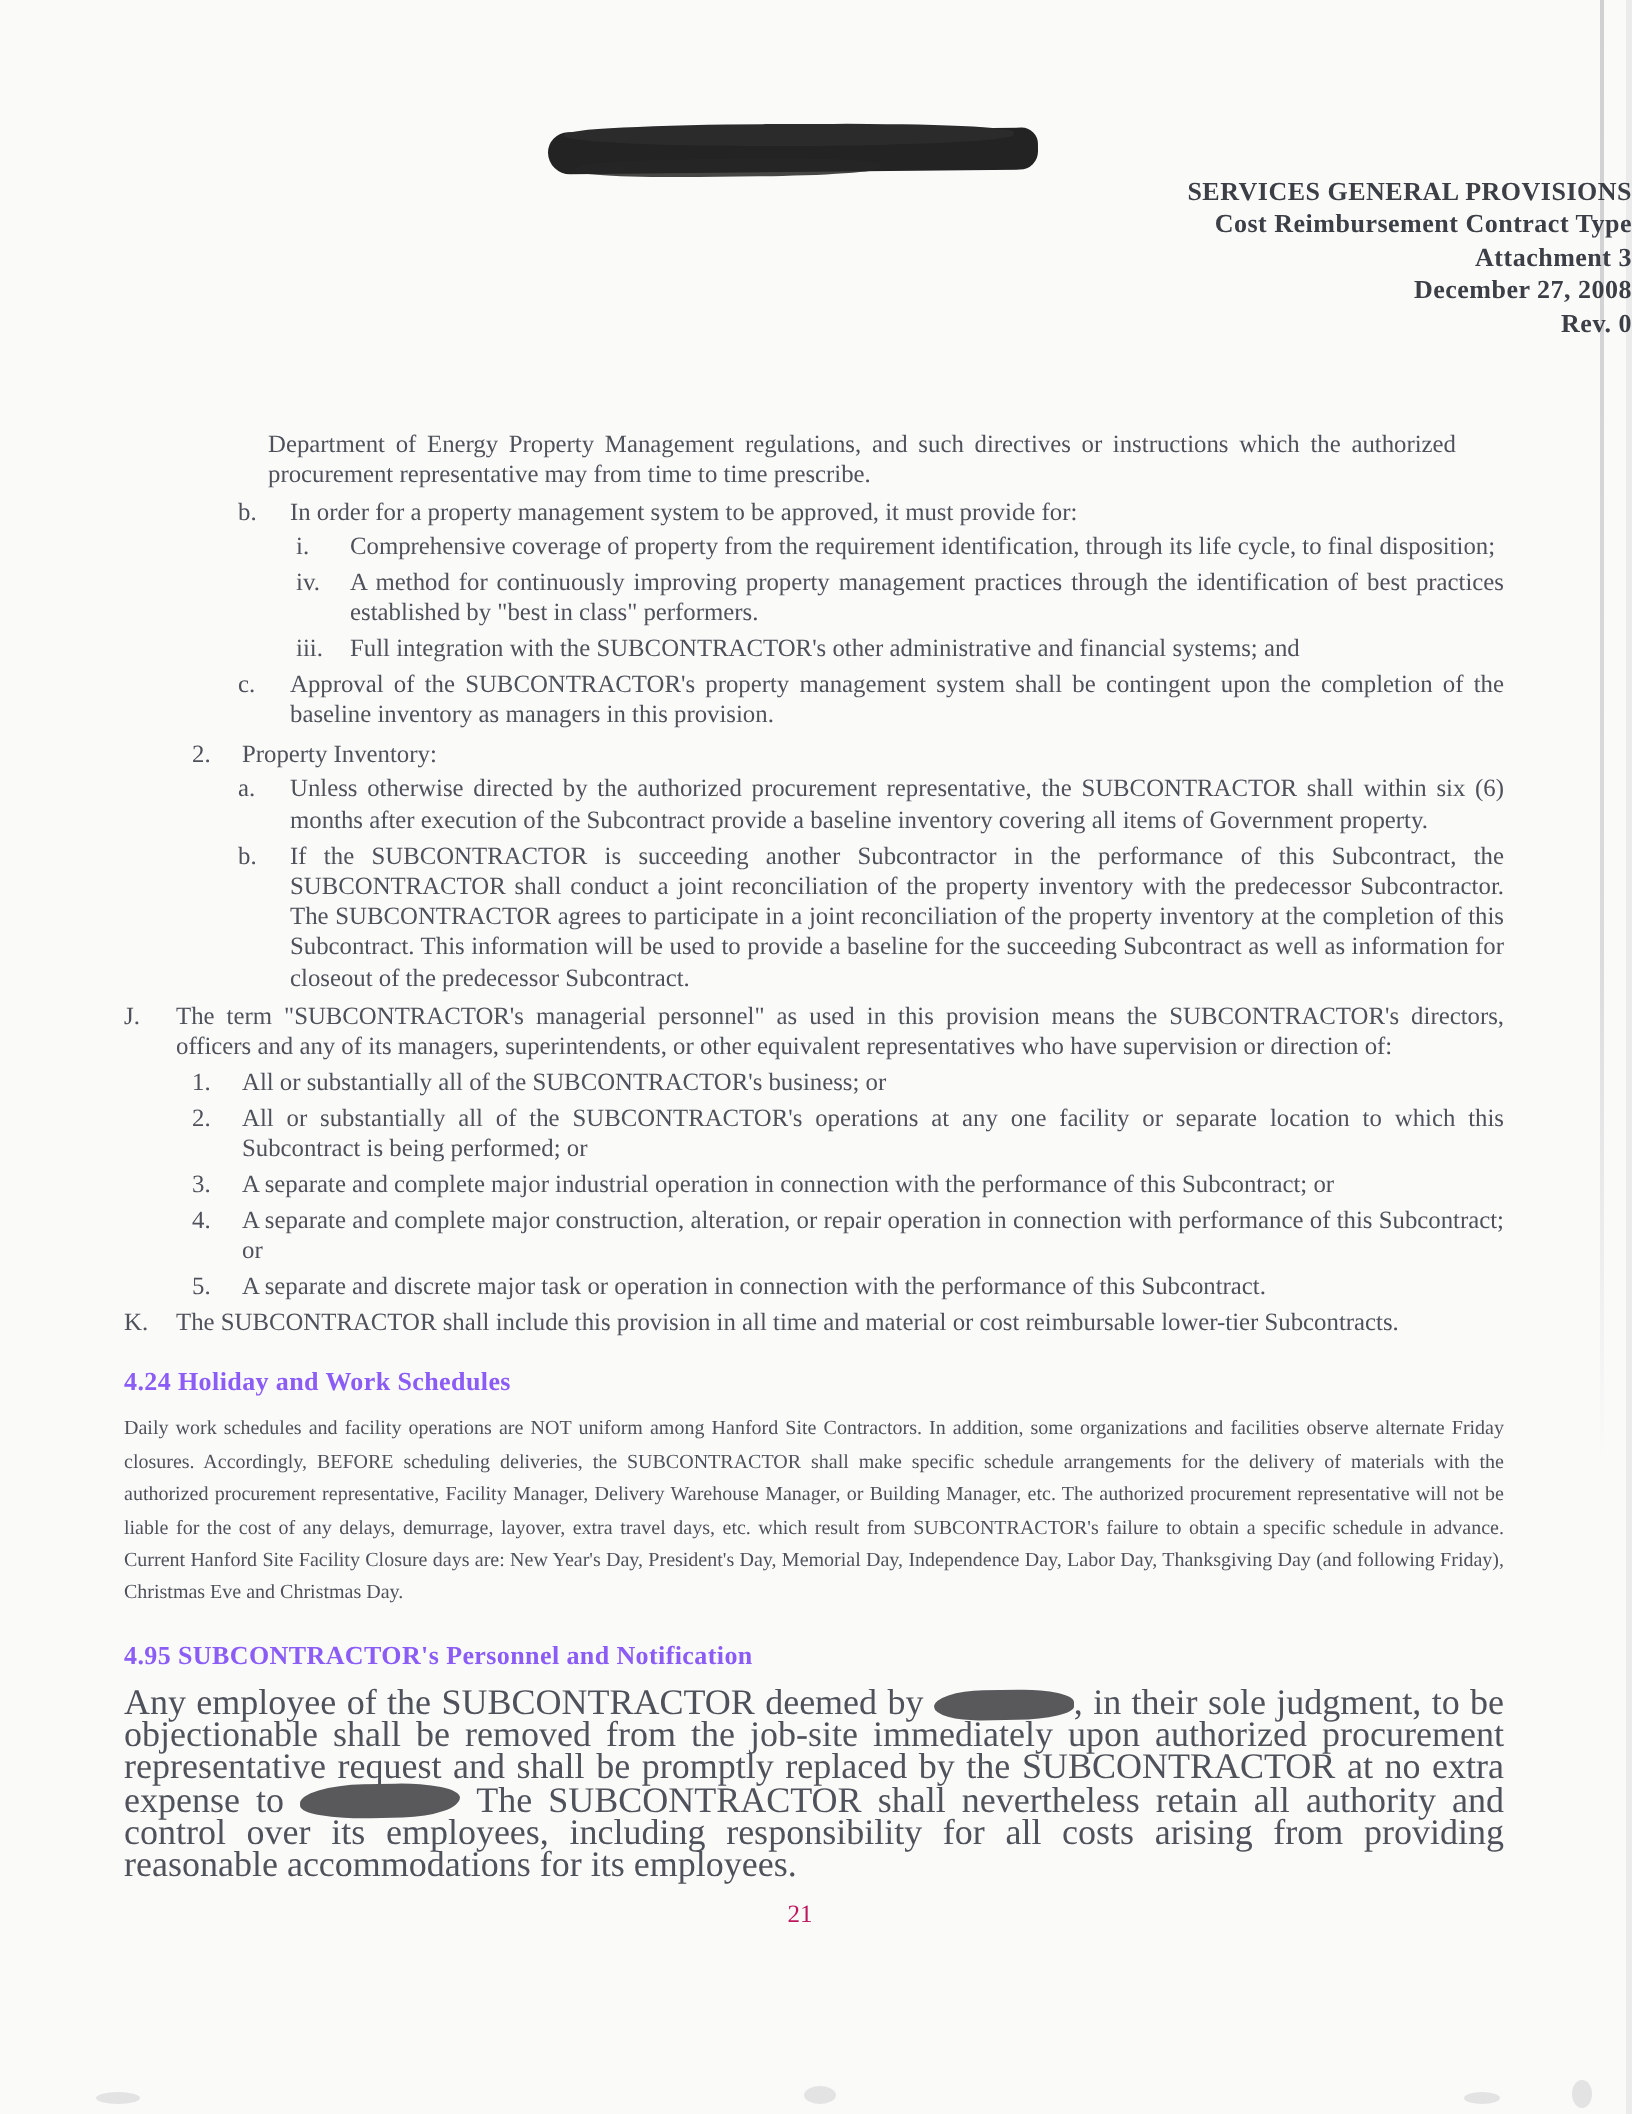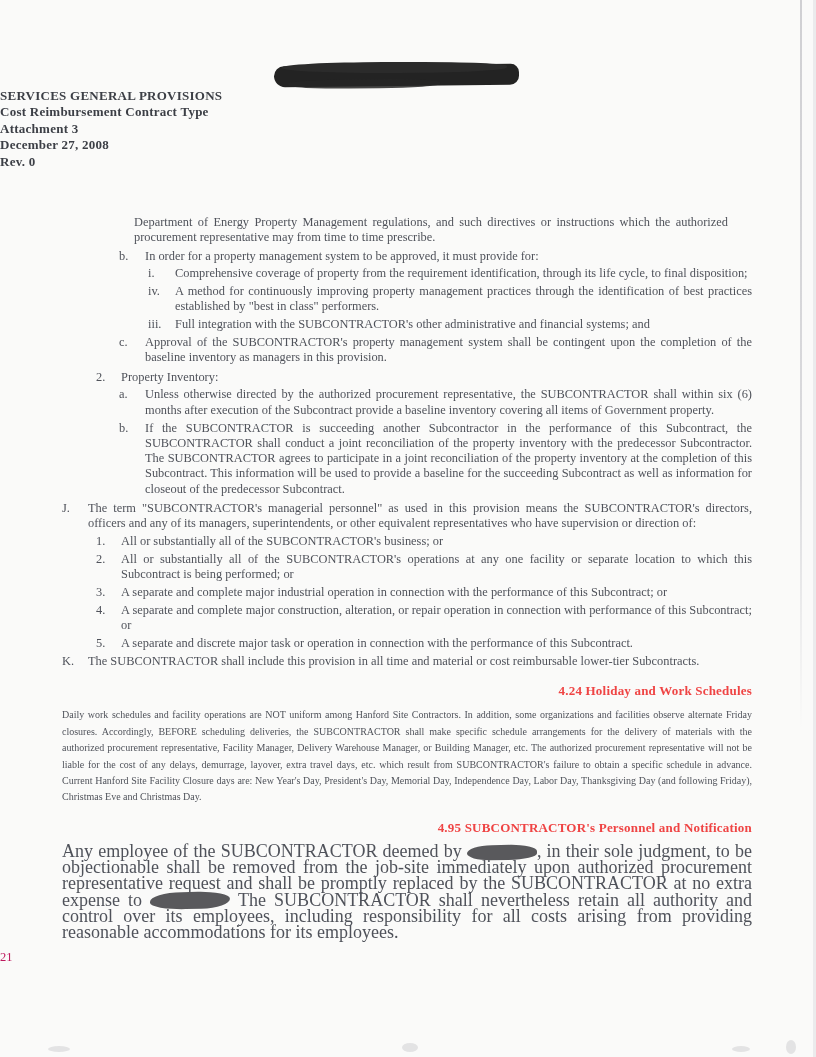--- a/index.html
+++ b/index.html
@@ -41,56 +41,56 @@
     background: #2b2b2b; border-radius: 45% 40% 48% 50%; transform: rotate(0.4deg);
   }
   .redact-bar::after {
     content: ""; position: absolute; left: 14px; bottom: -2px; width: 62%; height: 9px;
     background: rgba(38,38,38,0.85); border-radius: 40%;
   }
 
   
   .doc-header {
     position: absolute; top: 88px; left: 0; width: 816px;
-    text-align: left; font-weight: bold; color: #3c3f46;
+    text-align: right; font-weight: bold; color: #3c3f46;
     font-size: 13px; line-height: 16.4px; letter-spacing: 0.25px;
   }
 
   
   .content {
     position: absolute; top: 215px; left: 62px; width: 690px;
     font-size: 12.4px; line-height: 15.3px; text-align: justify;
   }
   .cont-para { margin: 0 24px 3px 72px; }
 
   .li { display: flex; margin-bottom: 2.5px; }
   .li .mk { flex: none; }
   .li .tx { flex: 1; text-align: justify; }
   .lv-a { margin-left: 0; }   .lv-a .mk { width: 26px; }
   .lv-b { margin-left: 34px; } .lv-b .mk { width: 25px; }
   .lv-c { margin-left: 57px; } .lv-c .mk { width: 26px; }
   .lv-d { margin-left: 86px; } .lv-d .mk { width: 27px; }
   .sp-above { margin-top: 4px; }
 
   .sec-heading {
-    font-weight: bold; color: #ef4444; font-size: 13px;
-    margin: 14px 0 9px 0; text-align: right; letter-spacing: 0.2px;
+    font-weight: bold; color: #8b5cf6; font-size: 13px;
+    margin: 14px 0 9px 0; text-align: left; letter-spacing: 0.2px;
   }
   .sec-para { margin: 0; line-height: 16.4px; font-size: 10px; }
   .sec-para-2 { margin: 0; line-height: 15.9px; font-size: 18px; }
 
   .redact-inline {
     display: inline-block; vertical-align: -3px; background: #59595c;
   }
   .redact-1 { width: 70px; height: 15px; border-radius: 48% 52% 55% 45% / 70% 60% 55% 65%; transform: rotate(-1deg); }
   .redact-2 { width: 80px; height: 17px; border-radius: 50% 50% 45% 55% / 65% 55% 70% 50%; transform: rotate(-1.2deg); margin-right: 8px; }
 
   .page-number {
     position: absolute; top: 950px; left: 0; width: 800px;
-    text-align: left; font-size: 12.5px; color: #be185d;
+    text-align: center; font-size: 12.5px; color: #be185d;
   }
 </style>
 </head>
 <body>
 
 <div class="page">
 
   <div class="scan-line-right"></div>
   <div class="scan-edge-right"></div>
   <div class="smudge sm1"></div>

